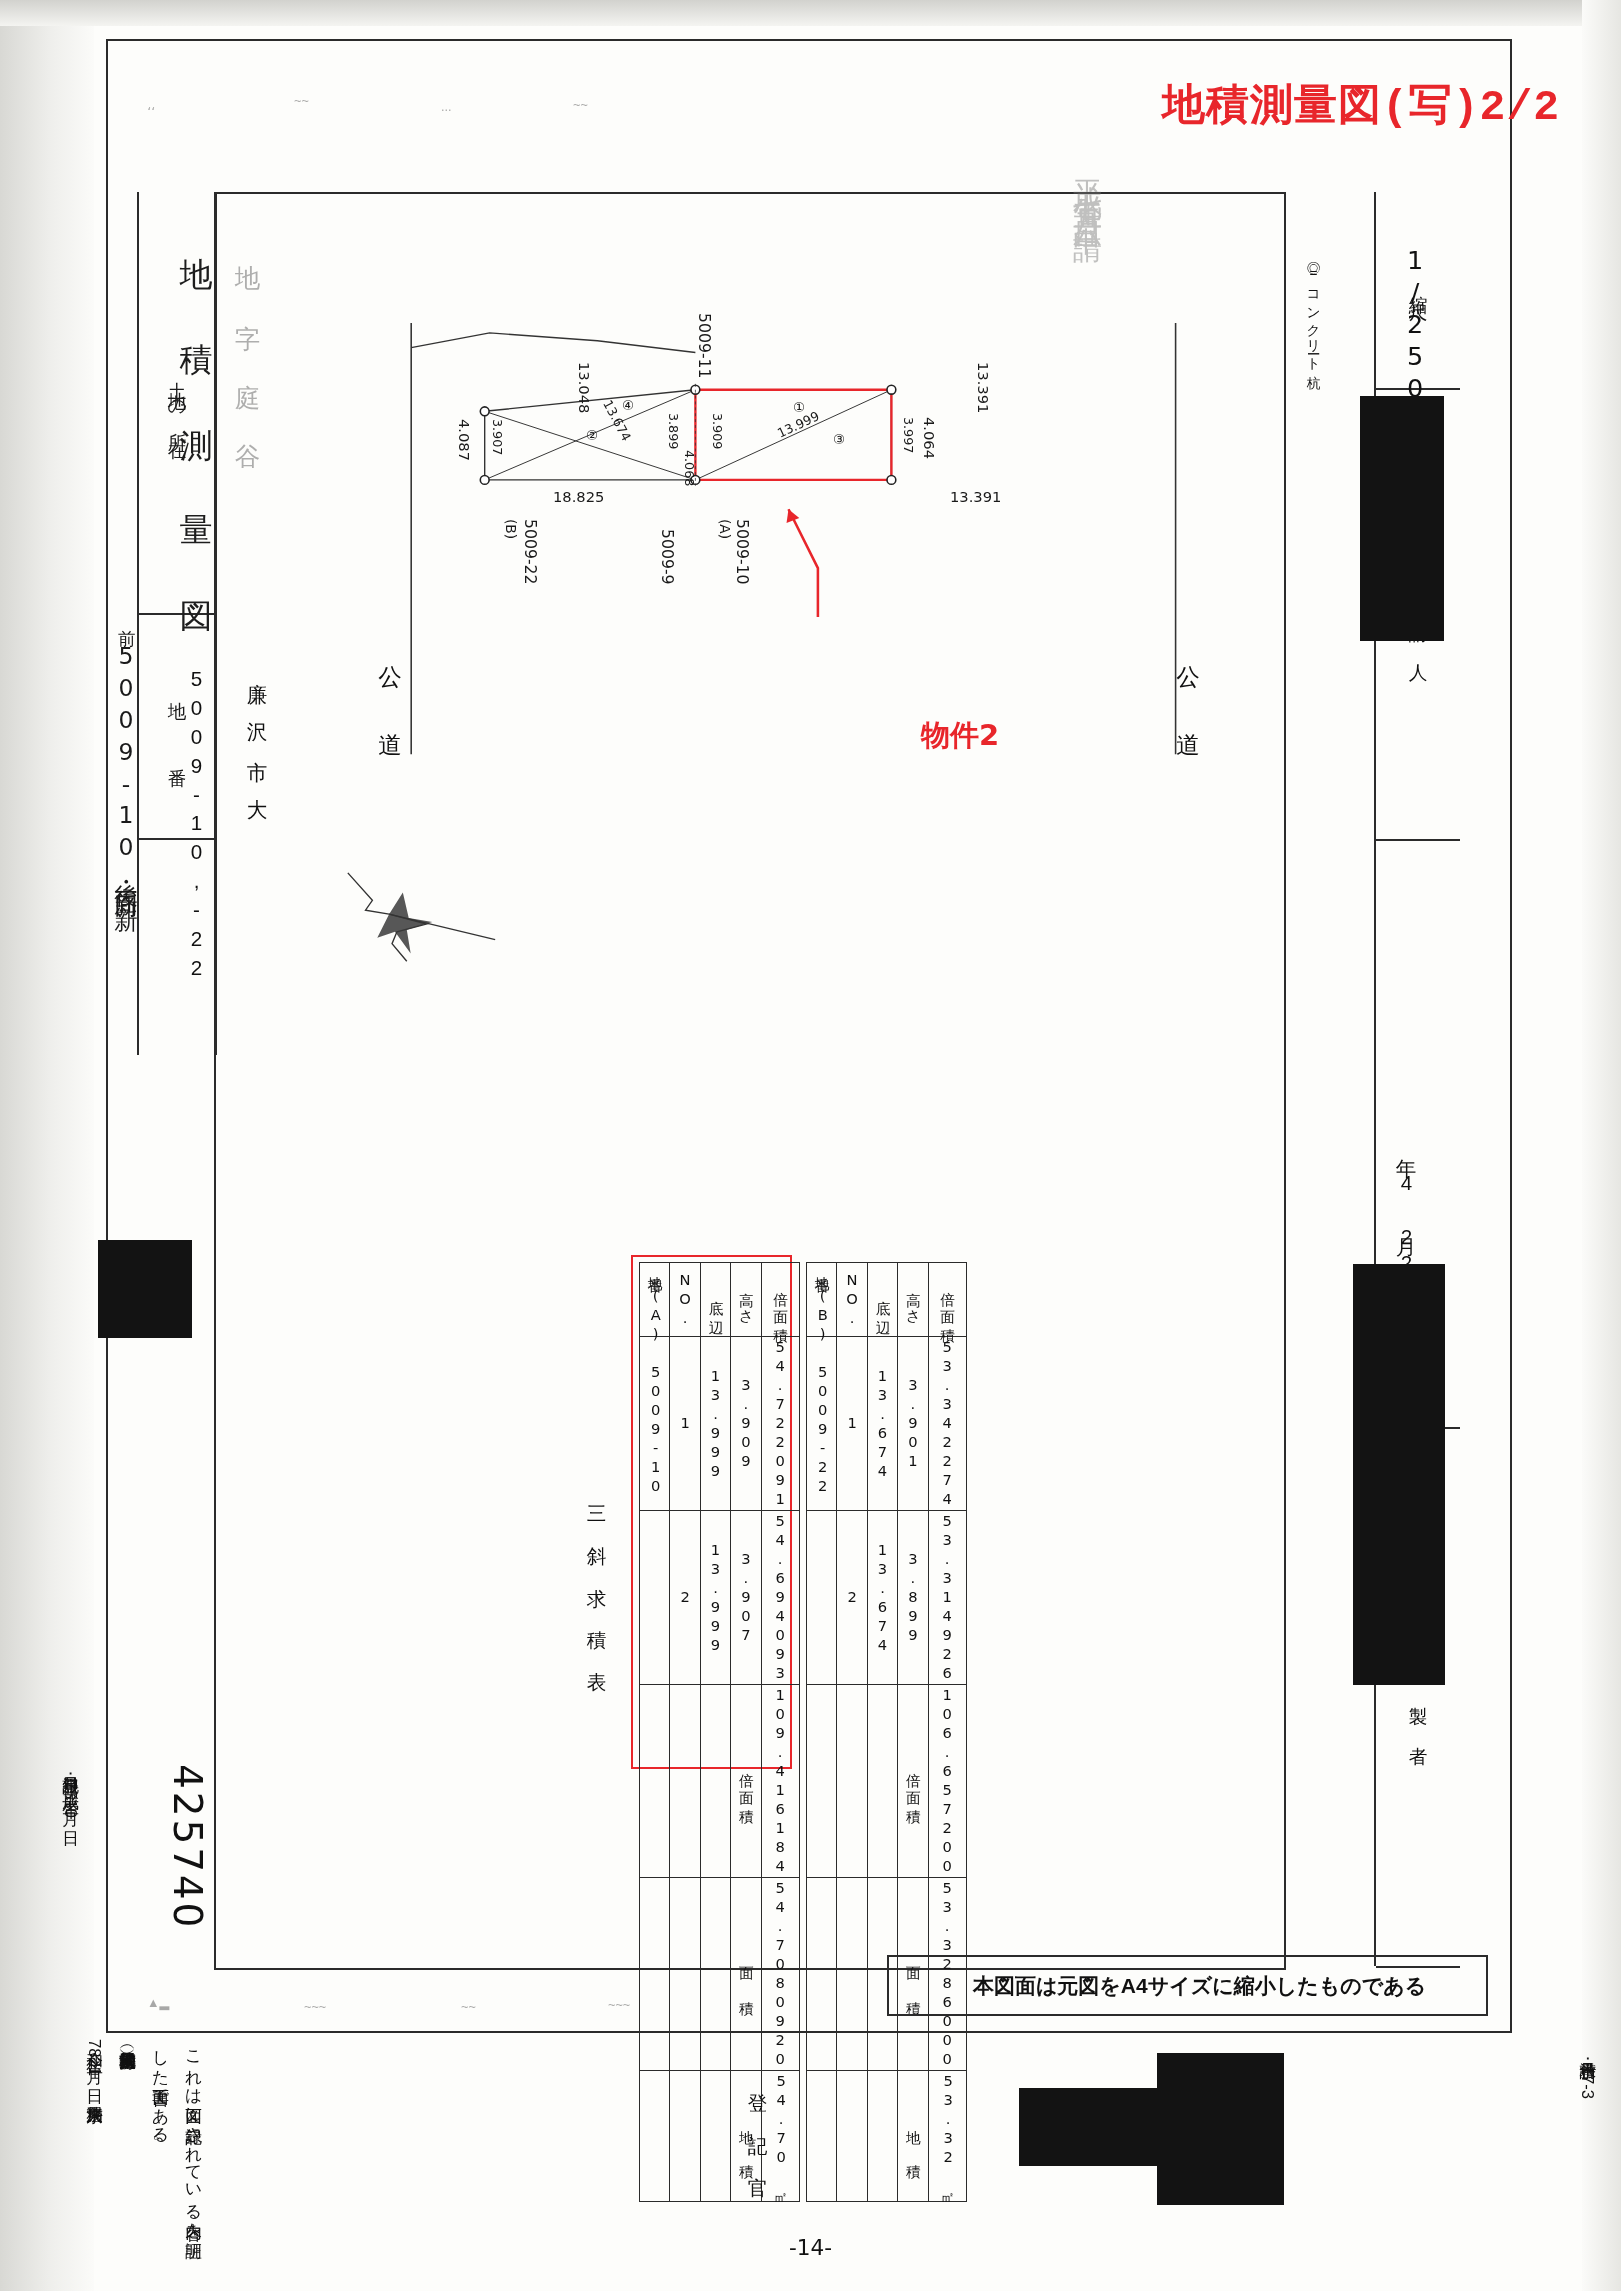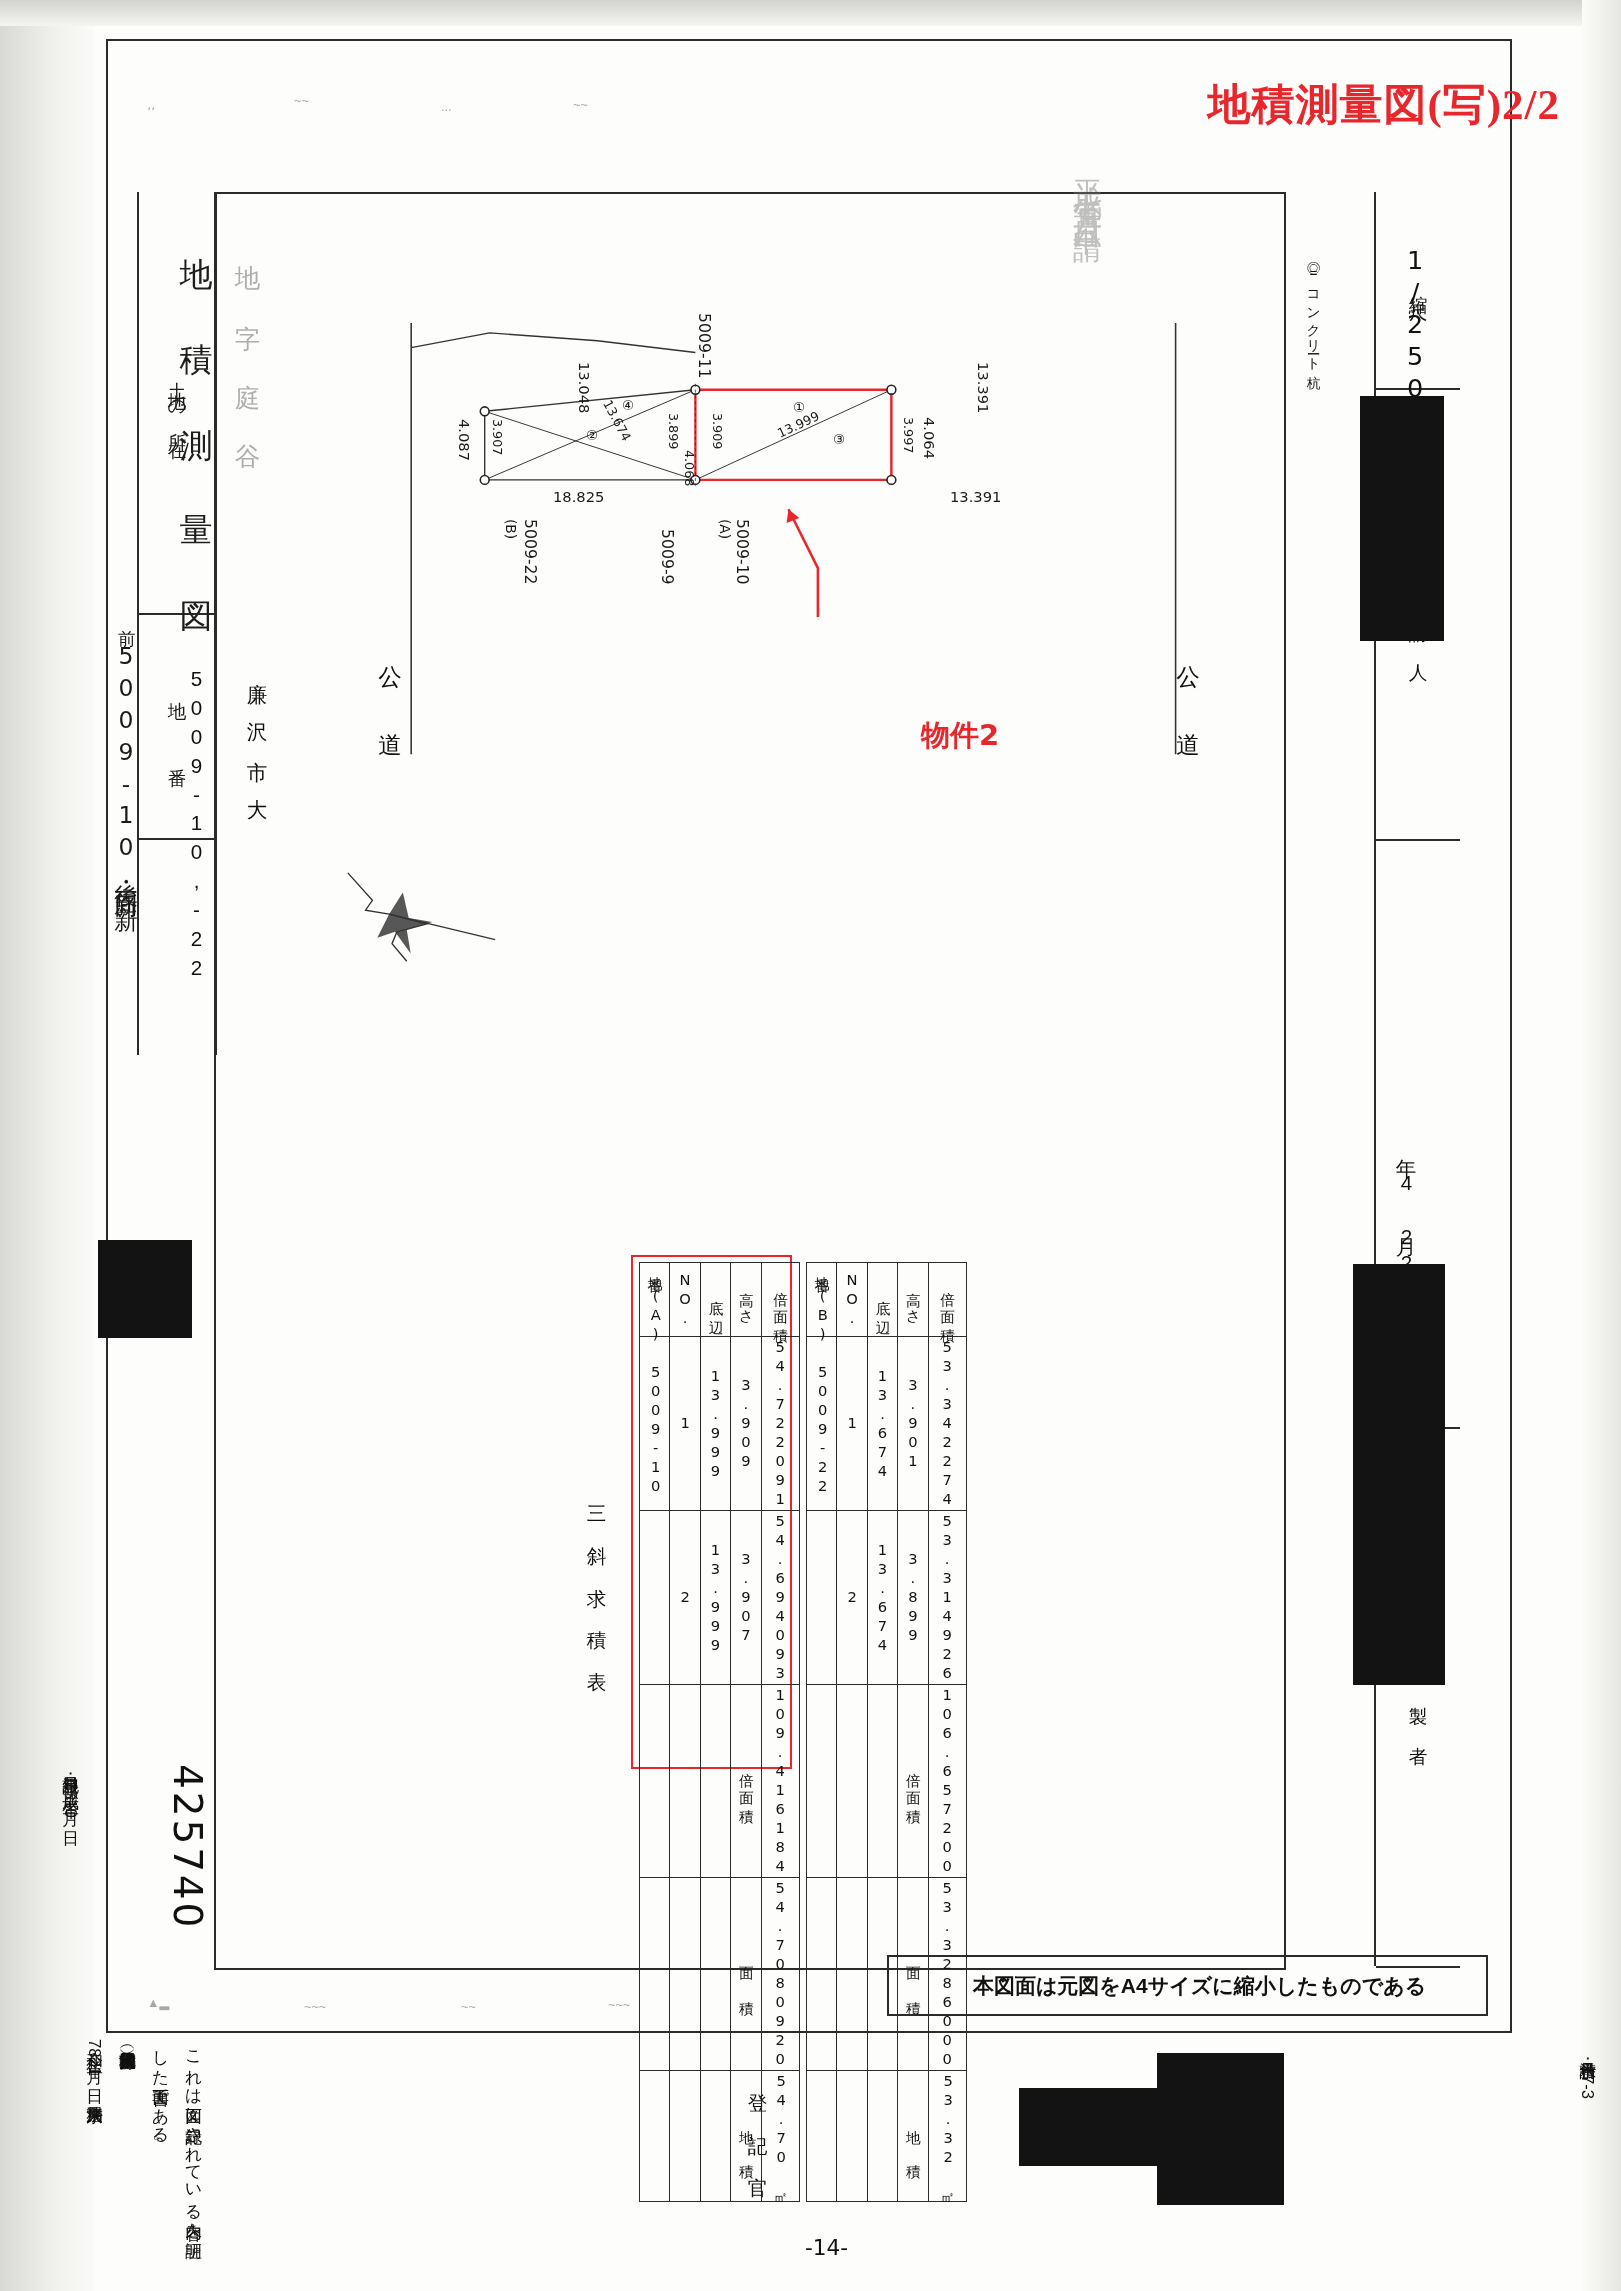--- a/index.html
+++ b/index.html
@@ -8,21 +8,21 @@
   
   .scan-edge-left{position:absolute;left:0;top:0;width:94px;height:2292px;background:linear-gradient(90deg,#d8d8d4 0%,#efefec 55%,#fbfbf9 100%);}
   .scan-edge-top{position:absolute;left:0;top:0;width:1621px;height:25.5px;background:linear-gradient(180deg,#d2d2ce 0%,#f4f4f1 100%);}
   .scan-edge-right{position:absolute;right:0;top:0;width:39px;height:2292px;background:linear-gradient(270deg,#e6e6e2 0%,#fbfbf9 100%);}
 
   
   .frame-outer{position:absolute;left:106px;top:39px;width:1402px;height:1990px;border:2px solid #2b2b2b;}
   .frame-inner{position:absolute;left:214px;top:192px;width:1068px;height:1774px;border:2px solid #2b2b2b;}
 
   
-  .doc-title{position:absolute;right:61px;top:76px;font-size:43px;font-weight:700;color:#e8262b;letter-spacing:1px;font-family:Liberation Serif, serif;}
+  .doc-title{position:absolute;right:61px;top:76px;font-size:43px;font-weight:700;color:#e8262b;letter-spacing:1px;font-family:Liberation Mono, monospace;}
 
   
   .leftcol{position:absolute;left:137px;top:192px;width:76px;height:863px;border-left:2px solid #2b2b2b;border-right:2px solid #2b2b2b;}
   .leftcol .cell{position:absolute;left:0;width:76px;border-bottom:2px solid #2b2b2b;display:flex;align-items:center;justify-content:center;}
   .leftcol .cell span{writing-mode:vertical-rl;text-orientation:upright;font-size:18.6px;letter-spacing:9.8px;color:#1b1b1b;}
 
   .title-vert{position:absolute;left:173px;top:231px;font-size:33px;letter-spacing:23.5px;writing-mode:vertical-rl;text-orientation:upright;color:#1d1d1d;font-family:"DejaVu Sans",sans-serif;}
   .subtitle-vert{position:absolute;left:231px;top:245px;font-size:25.5px;letter-spacing:15.7px;writing-mode:vertical-rl;text-orientation:upright;color:#6f6f6f;opacity:.55;}
 
   .loc-col{position:absolute;left:243px;top:667px;font-size:20.6px;writing-mode:vertical-rl;text-orientation:upright;letter-spacing:7.8px;}
@@ -50,21 +50,21 @@
   .redbox{position:absolute;border:2.9px solid #e8262b;}
 
   .sankaku-title{position:absolute;font-size:19.6px;writing-mode:vertical-rl;text-orientation:upright;letter-spacing:9.8px;}
 
   .note-box{position:absolute;left:887px;top:1955px;width:573px;height:57px;border:2px solid #2b2b2b;display:flex;align-items:center;justify-content:center;font-size:21px;font-weight:700;padding-left:24px;}
 
   .num-left{position:absolute;left:165px;top:1764px;font-size:39px;letter-spacing:2.9px;writing-mode:vertical-rl;font-family:"DejaVu Sans",sans-serif;}
   .reg-date{position:absolute;left:59px;top:1764px;font-size:16.7px;writing-mode:vertical-rl;}
   .footer-cert{position:absolute;left:78px;top:2039px;font-size:16.7px;writing-mode:vertical-rl;line-height:33px;height:196px;}
   .req-no{position:absolute;right:21.6px;top:2049px;font-size:16.7px;writing-mode:vertical-rl;}
-  .pagenum{position:absolute;left:50%;transform:translateX(-50%);top:2235px;font-size:21.6px;font-family:"DejaVu Sans",sans-serif;margin-left:16px;}
+  .pagenum{position:absolute;left:50%;transform:translateX(-50%);top:2235px;font-size:21.6px;font-family:"DejaVu Sans",sans-serif;}
   .fuzz{position:absolute;color:#555;font-size:12.7px;opacity:.5;}
   .compass{position:absolute;left:338px;top:863px;width:167px;height:118px;}
   .date-made{position:absolute;left:1392px;top:1142px;font-size:20.6px;writing-mode:vertical-rl;text-orientation:upright;letter-spacing:2.9px;}
   .stamp-faint{position:absolute;left:1068px;top:157px;font-size:29px;color:#777;opacity:.45;writing-mode:vertical-rl;text-orientation:upright;letter-spacing:5.9px;}
   .conc-note{position:absolute;left:1304px;top:250px;font-size:13.7px;writing-mode:vertical-rl;text-orientation:upright;letter-spacing:1px;}
 </style>
 </head>
 <body>
 
 <div class="page">

